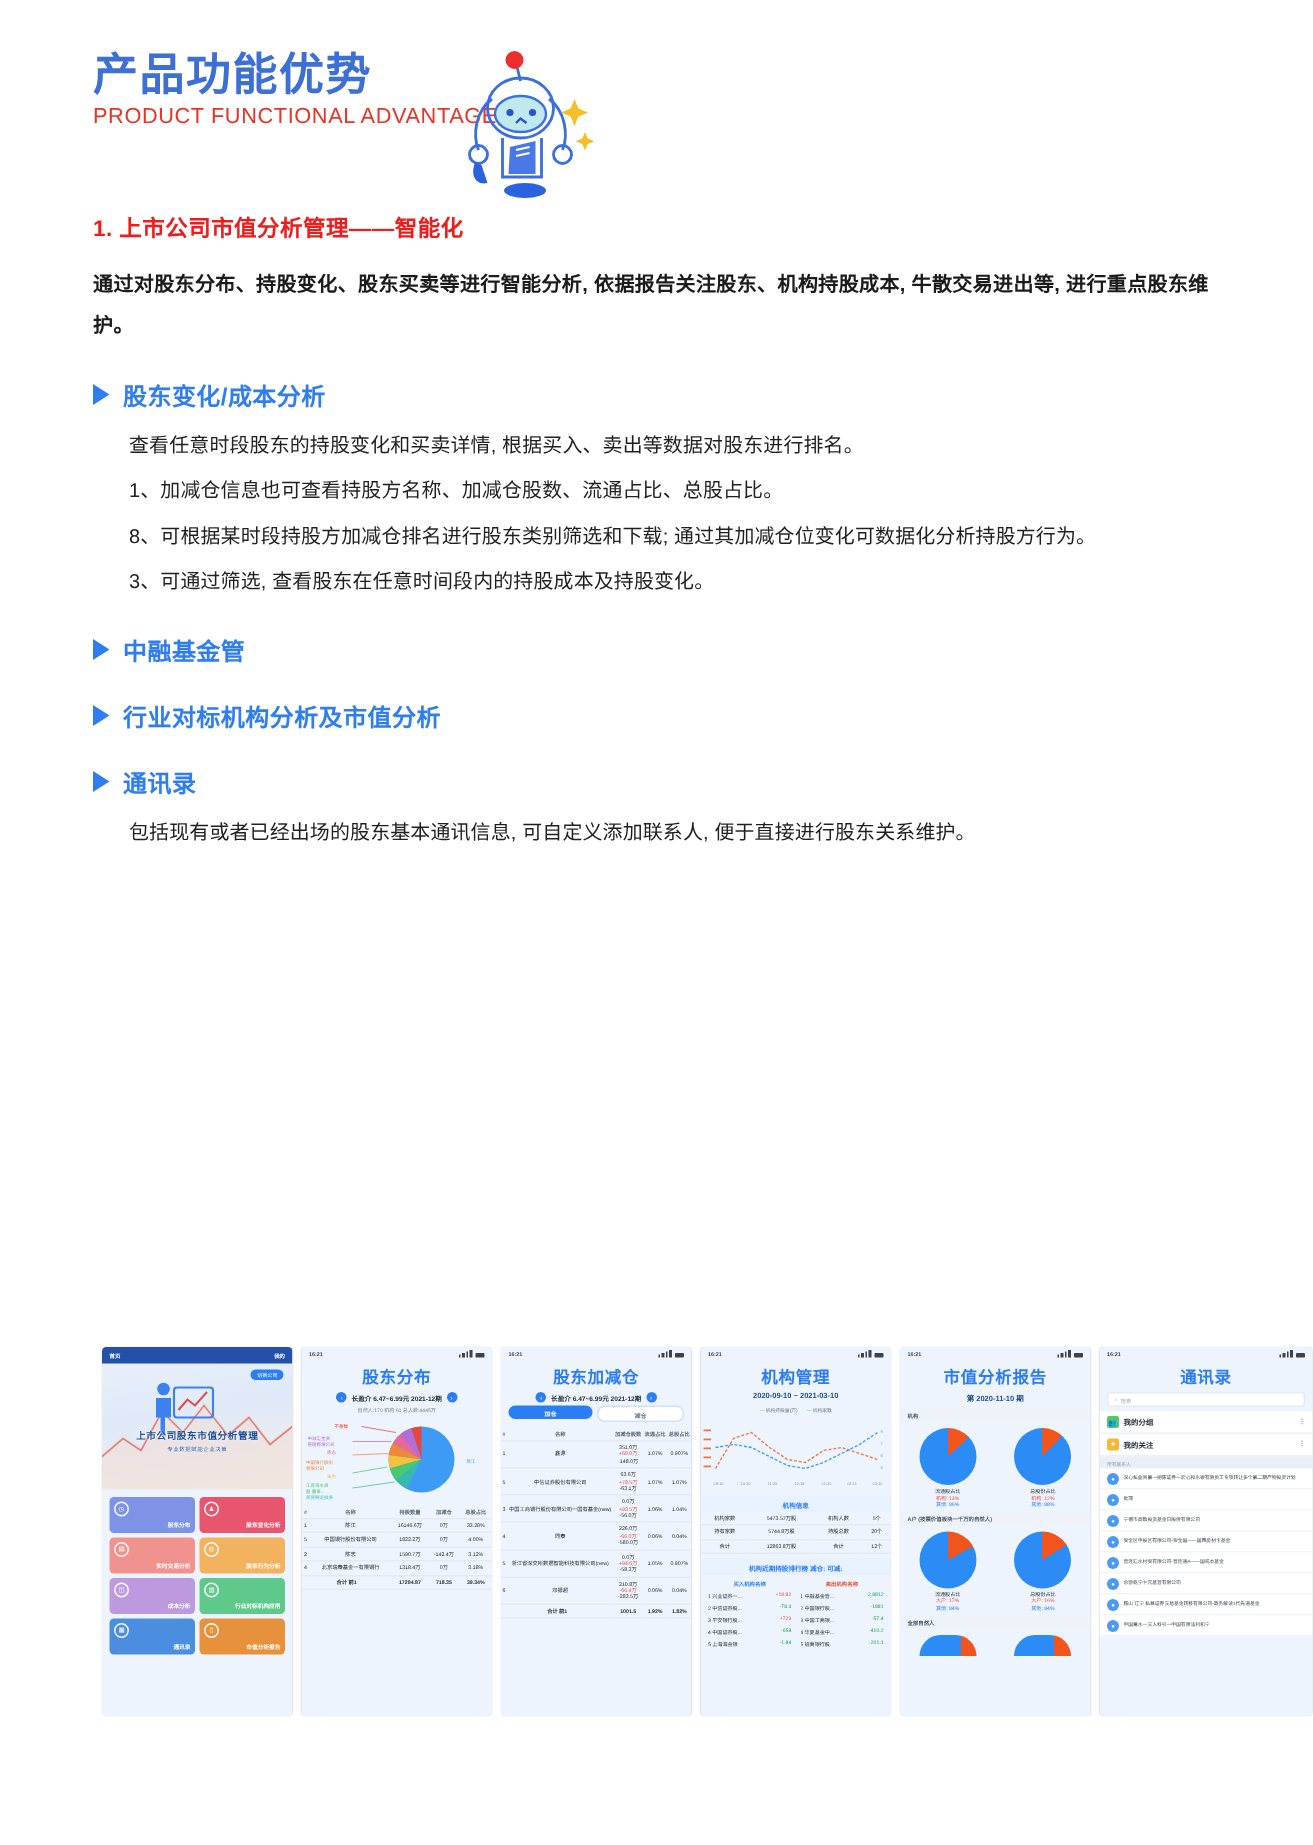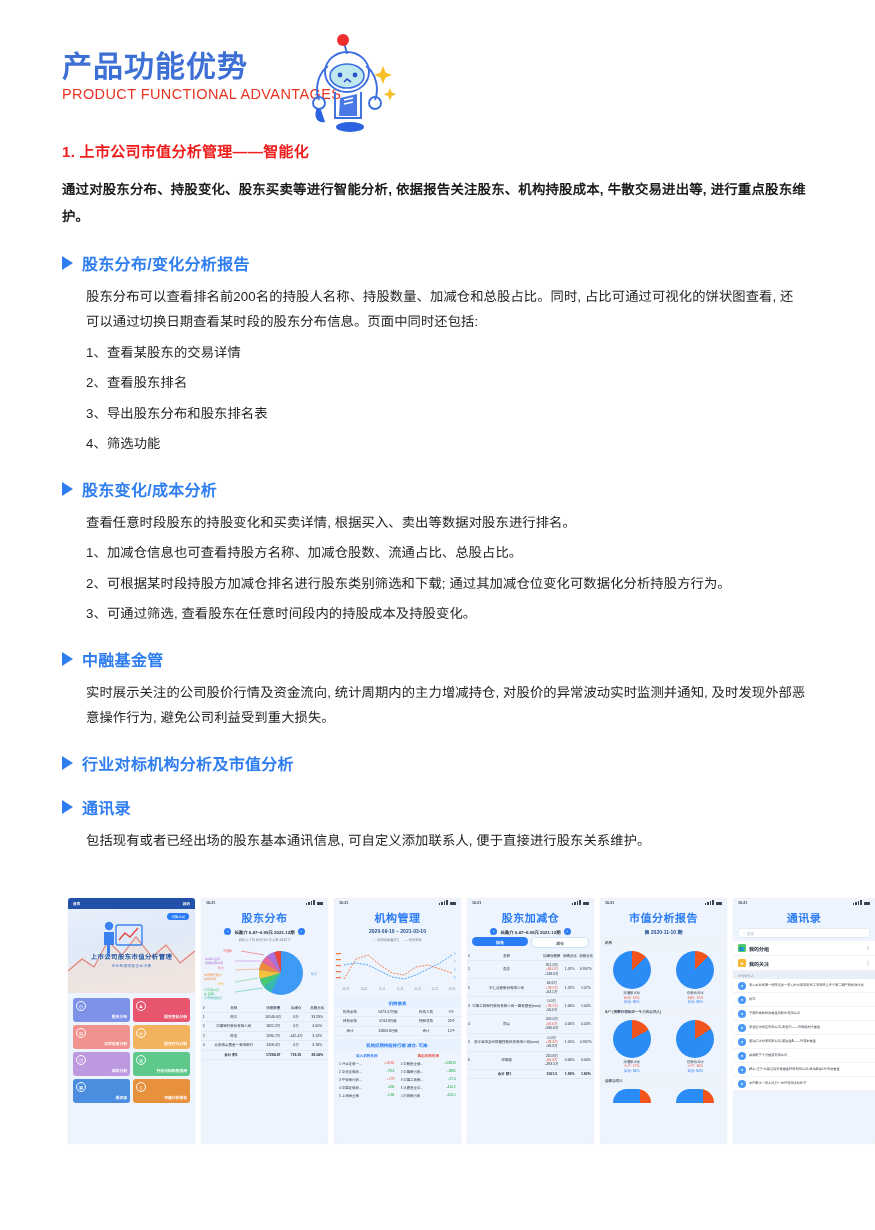--- a/index.html
+++ b/index.html
@@ -10,21 +10,21 @@
     font-family:"Liberation Sans","DejaVu Sans",sans-serif;
     overflow:hidden;
     position:relative;
   }
   .page{position:relative;width:875px;height:1230px;}
 
   
   .header{position:relative;padding:34px 0 0 62px;height:118px;box-sizing:border-box;}
   .hd-title{
     font-size:30px;font-weight:bold;color:#3d6fd4;
-    letter-spacing:1px;line-height:1.1;margin:16px 0 3px 0;
+    letter-spacing:1px;line-height:1.1;margin:0 0 3px 0;
   }
   .hd-sub{
     font-size:14.5px;color:#ea3323;letter-spacing:.4px;
     font-weight:500;margin:0;white-space:nowrap;
   }
   .mascot{position:absolute;left:295px;top:32px;width:105px;height:110px;}
 
   
   .sec-title{
     color:#ef1c1c;font-size:15px;font-weight:bold;
@@ -208,54 +208,38 @@
       <path d="M22 76 C18 84 22 92 30 90 L26 78 Z" fill="#2a62e0"></path>
       <ellipse cx="55" cy="95" rx="14" ry="5" fill="#2a62e0"></ellipse>
       <path d="M88 34 l2.6 6.4 6.4 2.6 -6.4 2.6 -2.6 6.4 -2.6 -6.4 -6.4 -2.6 6.4 -2.6 z" fill="#f5bf25"></path>
       <path d="M95 56 l1.8 4.4 4.4 1.8 -4.4 1.8 -1.8 4.4 -1.8 -4.4 -4.4 -1.8 4.4 -1.8 z" fill="#f5bf25"></path>
     </svg>
   </div>
 
   <div class="sec-title">1. 上市公司市值分析管理——智能化</div>
   <div class="lead">通过对股东分布、持股变化、股东买卖等进行智能分析, 依据报告关注股东、机构持股成本, 牛散交易进出等, 进行重点股东维护。</div>
 
-  <div class="feat">
-    <div class="feat-head">
-      <span class="tri"></span>
-      <span class="feat-title">股东分布/变化分析报告</span>
-    </div>
-    <div class="feat-body">
-      <p>股东分布可以查看排名前200名的持股人名称、持股数量、加减仓和总股占比。同时, 占比可通过可视化的饼状图查看, 还可以通过切换日期查看某时段的股东分布信息。页面中同时还包括:</p>
-      <p>1、查看某股东的交易详情</p>
-      <p>2、查看股东排名</p>
-      <p>3、导出股东分布和股东排名表</p>
-      <p>4、筛选功能</p>
-    </div>
-  </div>
 
   <div class="feat">
     <div class="feat-head">
       <span class="tri"></span>
       <span class="feat-title">股东变化/成本分析</span>
     </div>
     <div class="feat-body">
       <p>查看任意时段股东的持股变化和买卖详情, 根据买入、卖出等数据对股东进行排名。</p>
       <p>1、加减仓信息也可查看持股方名称、加减仓股数、流通占比、总股占比。</p>
-      <p>2、可根据某时段持股方加减仓排名进行股东类别筛选和下载; 通过其加减仓位变化可数据化分析持股方行为。</p>
+      <p>8、可根据某时段持股方加减仓排名进行股东类别筛选和下载; 通过其加减仓位变化可数据化分析持股方行为。</p>
       <p>3、可通过筛选, 查看股东在任意时间段内的持股成本及持股变化。</p>
     </div>
   </div>
 
   <div class="feat">
     <div class="feat-head">
       <span class="tri"></span>
       <span class="feat-title">中融基金管</span>
-    </div>
-    <div class="feat-body">
-      <p>实时展示关注的公司股价行情及资金流向, 统计周期内的主力增减持仓, 对股价的异常波动实时监测并通知, 及时发现外部恶意操作行为, 避免公司利益受到重大损失。</p>
     </div>
   </div>
 
   <div class="feat">
     <div class="feat-head">
       <span class="tri"></span>
       <span class="feat-title">行业对标机构分析及市值分析</span>
     </div>
   </div>
 
@@ -430,20 +414,104 @@
       <div class="statusbar">
         <span>16:21</span>
         <span class="sb-dots">
             <i></i>
             <i></i>
             <i></i>
             <i></i>
             <span class="sb-batt"></span>
           </span>
       </div>
+      <div class="ph-title">股东加减仓</div>
+      <div class="daterow">
+        <span class="nav-chip">‹</span>
+        <span>长盈介 6.47~6.99元 2021-12期</span>
+        <span class="nav-chip">›</span>
+      </div>
+      <div class="segbtns">
+        <span class="seg-on">加仓</span>
+        <span class="seg-off">减仓</span>
+      </div>
+      <table class="mini">
+        <thead>
+            <tr>
+          <th>#</th>
+          <th>名称</th>
+          <th>加减仓股数</th>
+          <th>流通占比</th>
+          <th>总股占比</th>
+        </tr>
+          </thead>
+        <tbody id="pos-body">
+            <tr>
+              <td>1</td>
+              <td>鑫源</td>
+              <td>351.0万<br><span class="up">+68.0万</span><br>-148.0万</td>
+              <td>1.07%</td>
+              <td>0.907%</td>
+            </tr>
+            <tr>
+              <td>5</td>
+              <td>中信证券股份有限公司</td>
+              <td>63.6万<br><span class="up">+78.5万</span><br>-63.1万</td>
+              <td>1.07%</td>
+              <td>1.07%</td>
+            </tr>
+            <tr>
+              <td>3</td>
+              <td>中国工商银行股份有限公司一国有基金(new)</td>
+              <td>0.0万<br><span class="up">+93.5万</span><br>-56.0万</td>
+              <td>1.06%</td>
+              <td>1.04%</td>
+            </tr>
+            <tr>
+              <td>4</td>
+              <td>同泰</td>
+              <td>226.0万<br><span class="up">-66.0万</span><br>-580.0万</td>
+              <td>0.06%</td>
+              <td>0.04%</td>
+            </tr>
+            <tr>
+              <td>5</td>
+              <td>浙江省深交所数据智能科技有限公司(new)</td>
+              <td>0.0万<br><span class="up">+94.6万</span><br>-58.3万</td>
+              <td>1.05%</td>
+              <td>0.907%</td>
+            </tr>
+            <tr>
+              <td>6</td>
+              <td>邓振超</td>
+              <td>210.8万<br><span class="up">-66.4万</span><br>-283.5万</td>
+              <td>0.06%</td>
+              <td>0.04%</td>
+            </tr>
+            <tr class="ttl-row">
+              <td colspan="2">合计 前1</td>
+              <td>1001.5</td>
+              <td>1.92%</td>
+              <td>1.82%</td>
+            </tr>
+          </tbody>
+      </table>
+    </div>
+
+    <div class="phone">
+      <div class="statusbar">
+        <span>16:21</span>
+        <span class="sb-dots">
+            <i></i>
+            <i></i>
+            <i></i>
+            <i></i>
+            <span class="sb-batt"></span>
+          </span>
+      </div>
       <div class="ph-title">机构管理</div>
       <div class="period">2020-09-10 ~ 2021-03-10</div>
       <div style="display:flex;justify-content:center;gap:6px;font-size:3.2px;color:#6f7b88;margin-bottom:1px;">
         <span><span style="color:#f0773c">—</span> <span>机构持股量(万)</span></span>
         <span><span style="color:#3d9af5">—</span> <span>机构家数</span></span>
       </div>
       <svg width="127" height="50" viewBox="0 0 127 50">
         <g stroke="#f0773c" stroke-width=".9" fill="none" stroke-dasharray="2 1.2">
           <polyline points="10,36 22,16 34,12 46,22 58,30 70,32 82,24 94,22 106,26 118,30"></polyline>
         </g>
@@ -555,104 +623,20 @@
       <div class="statusbar">
         <span>16:21</span>
         <span class="sb-dots">
             <i></i>
             <i></i>
             <i></i>
             <i></i>
             <span class="sb-batt"></span>
           </span>
       </div>
-      <div class="ph-title">股东加减仓</div>
-      <div class="daterow">
-        <span class="nav-chip">‹</span>
-        <span>长盈介 6.47~6.99元 2021-12期</span>
-        <span class="nav-chip">›</span>
-      </div>
-      <div class="segbtns">
-        <span class="seg-on">加仓</span>
-        <span class="seg-off">减仓</span>
-      </div>
-      <table class="mini">
-        <thead>
-            <tr>
-          <th>#</th>
-          <th>名称</th>
-          <th>加减仓股数</th>
-          <th>流通占比</th>
-          <th>总股占比</th>
-        </tr>
-          </thead>
-        <tbody id="pos-body">
-            <tr>
-              <td>1</td>
-              <td>鑫源</td>
-              <td>351.0万<br><span class="up">+68.0万</span><br>-148.0万</td>
-              <td>1.07%</td>
-              <td>0.907%</td>
-            </tr>
-            <tr>
-              <td>5</td>
-              <td>中信证券股份有限公司</td>
-              <td>63.6万<br><span class="up">+78.5万</span><br>-63.1万</td>
-              <td>1.07%</td>
-              <td>1.07%</td>
-            </tr>
-            <tr>
-              <td>3</td>
-              <td>中国工商银行股份有限公司一国有基金(new)</td>
-              <td>0.0万<br><span class="up">+93.5万</span><br>-56.0万</td>
-              <td>1.06%</td>
-              <td>1.04%</td>
-            </tr>
-            <tr>
-              <td>4</td>
-              <td>同泰</td>
-              <td>226.0万<br><span class="up">-66.0万</span><br>-580.0万</td>
-              <td>0.06%</td>
-              <td>0.04%</td>
-            </tr>
-            <tr>
-              <td>5</td>
-              <td>浙江省深交所数据智能科技有限公司(new)</td>
-              <td>0.0万<br><span class="up">+94.6万</span><br>-58.3万</td>
-              <td>1.05%</td>
-              <td>0.907%</td>
-            </tr>
-            <tr>
-              <td>6</td>
-              <td>邓振超</td>
-              <td>210.8万<br><span class="up">-66.4万</span><br>-283.5万</td>
-              <td>0.06%</td>
-              <td>0.04%</td>
-            </tr>
-            <tr class="ttl-row">
-              <td colspan="2">合计 前1</td>
-              <td>1001.5</td>
-              <td>1.92%</td>
-              <td>1.82%</td>
-            </tr>
-          </tbody>
-      </table>
-    </div>
-
-    <div class="phone">
-      <div class="statusbar">
-        <span>16:21</span>
-        <span class="sb-dots">
-            <i></i>
-            <i></i>
-            <i></i>
-            <i></i>
-            <span class="sb-batt"></span>
-          </span>
-      </div>
       <div class="ph-title">市值分析报告</div>
       <div class="period">第 2020-11-10 期</div>
       <div class="mv-band">机构</div>
       <div class="pies">
         <div class="pie-wrap">
           <div class="pie" style="background:conic-gradient(#f2541d 0 13%, #2b8cf5 13% 100%)"></div>
           <div class="pie-lb">
             <div>流通股占比</div>
             <div class="v1">机构: 13%</div>
             <div class="v2">其他: 86%</div>

